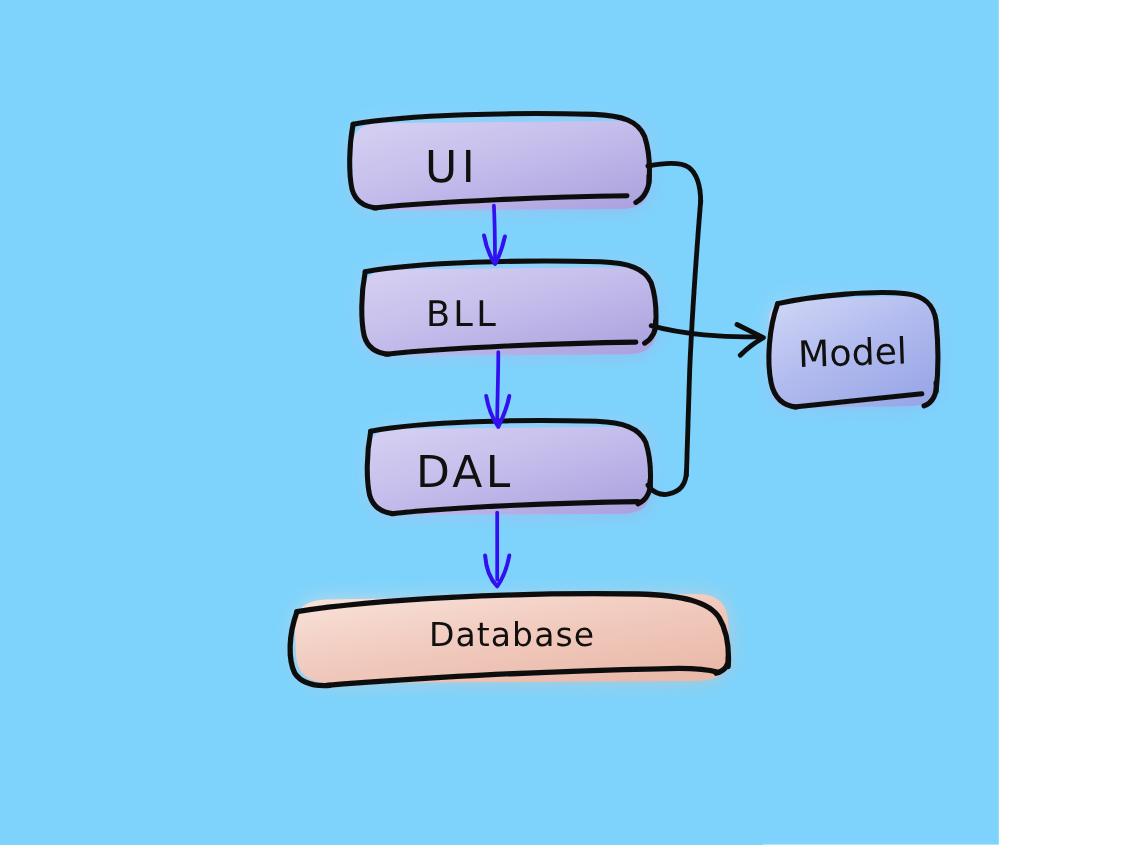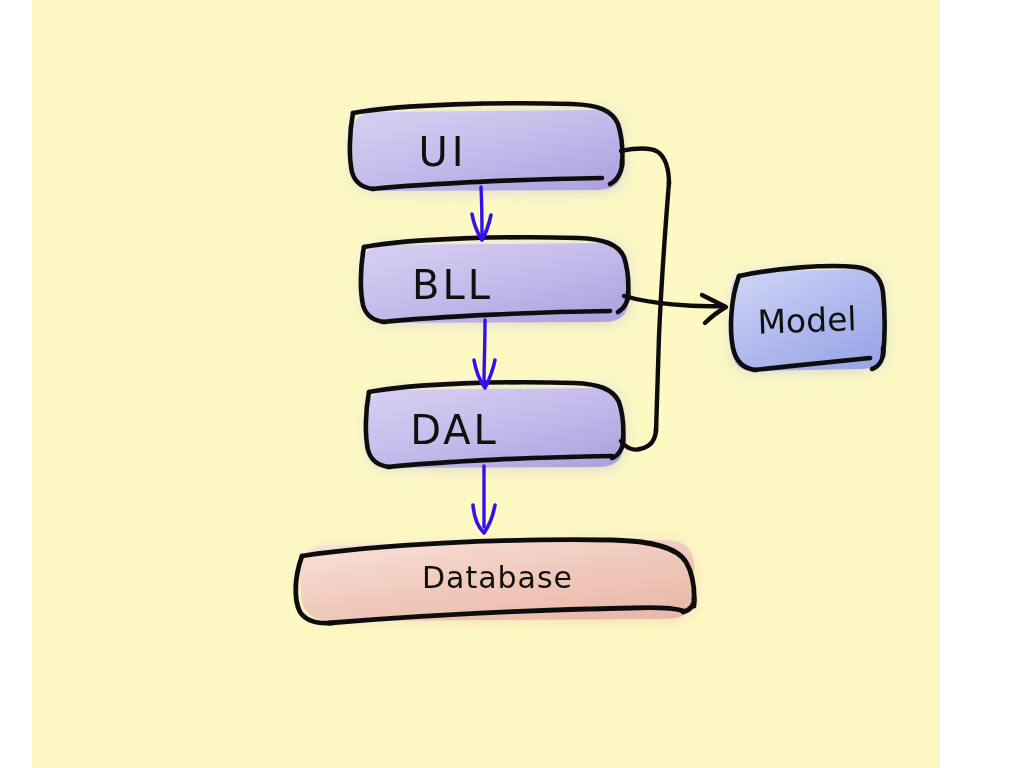--- a/index.html
+++ b/index.html
@@ -11,22 +11,21 @@
   body {
     width: 1024px;
     height: 768px;
     font-family: "DejaVu Sans", sans-serif;
     overflow: hidden;
   }
   #canvas {
     position: relative;
     width: 908px;
     height: 768px;
-    background: #fef9c3;
-    margin-left: 32px;
+    background: #7dd3fc;
   }
   #diagram-svg {
     position: absolute;
     top: 0;
     left: 0;
     width: 1024px;
     height: 768px;
   }
   .node-label {
     position: absolute;
@@ -39,21 +38,21 @@
     pointer-events: none;
     user-select: none;
   }
   #label-ui {
     left: 320px; top: 110px; width: 270px; height: 80px;
     font-size: 40px; letter-spacing: 4px;
     transform: translate(-44px, 2px);
   }
   #label-bll {
     left: 330px; top: 243px; width: 265px; height: 80px;
-    font-size: 40px; letter-spacing: 3px;
+    font-size: 32px; letter-spacing: 3px;
     transform: translate(-42px, 2px);
   }
   #label-dal {
     left: 335px; top: 388px; width: 255px; height: 80px;
     font-size: 40px; letter-spacing: 3px;
     transform: translate(-40px, 2px);
   }
   #label-database {
     left: 268px; top: 535px; width: 395px; height: 85px;
     font-size: 30px; letter-spacing: 1px;

